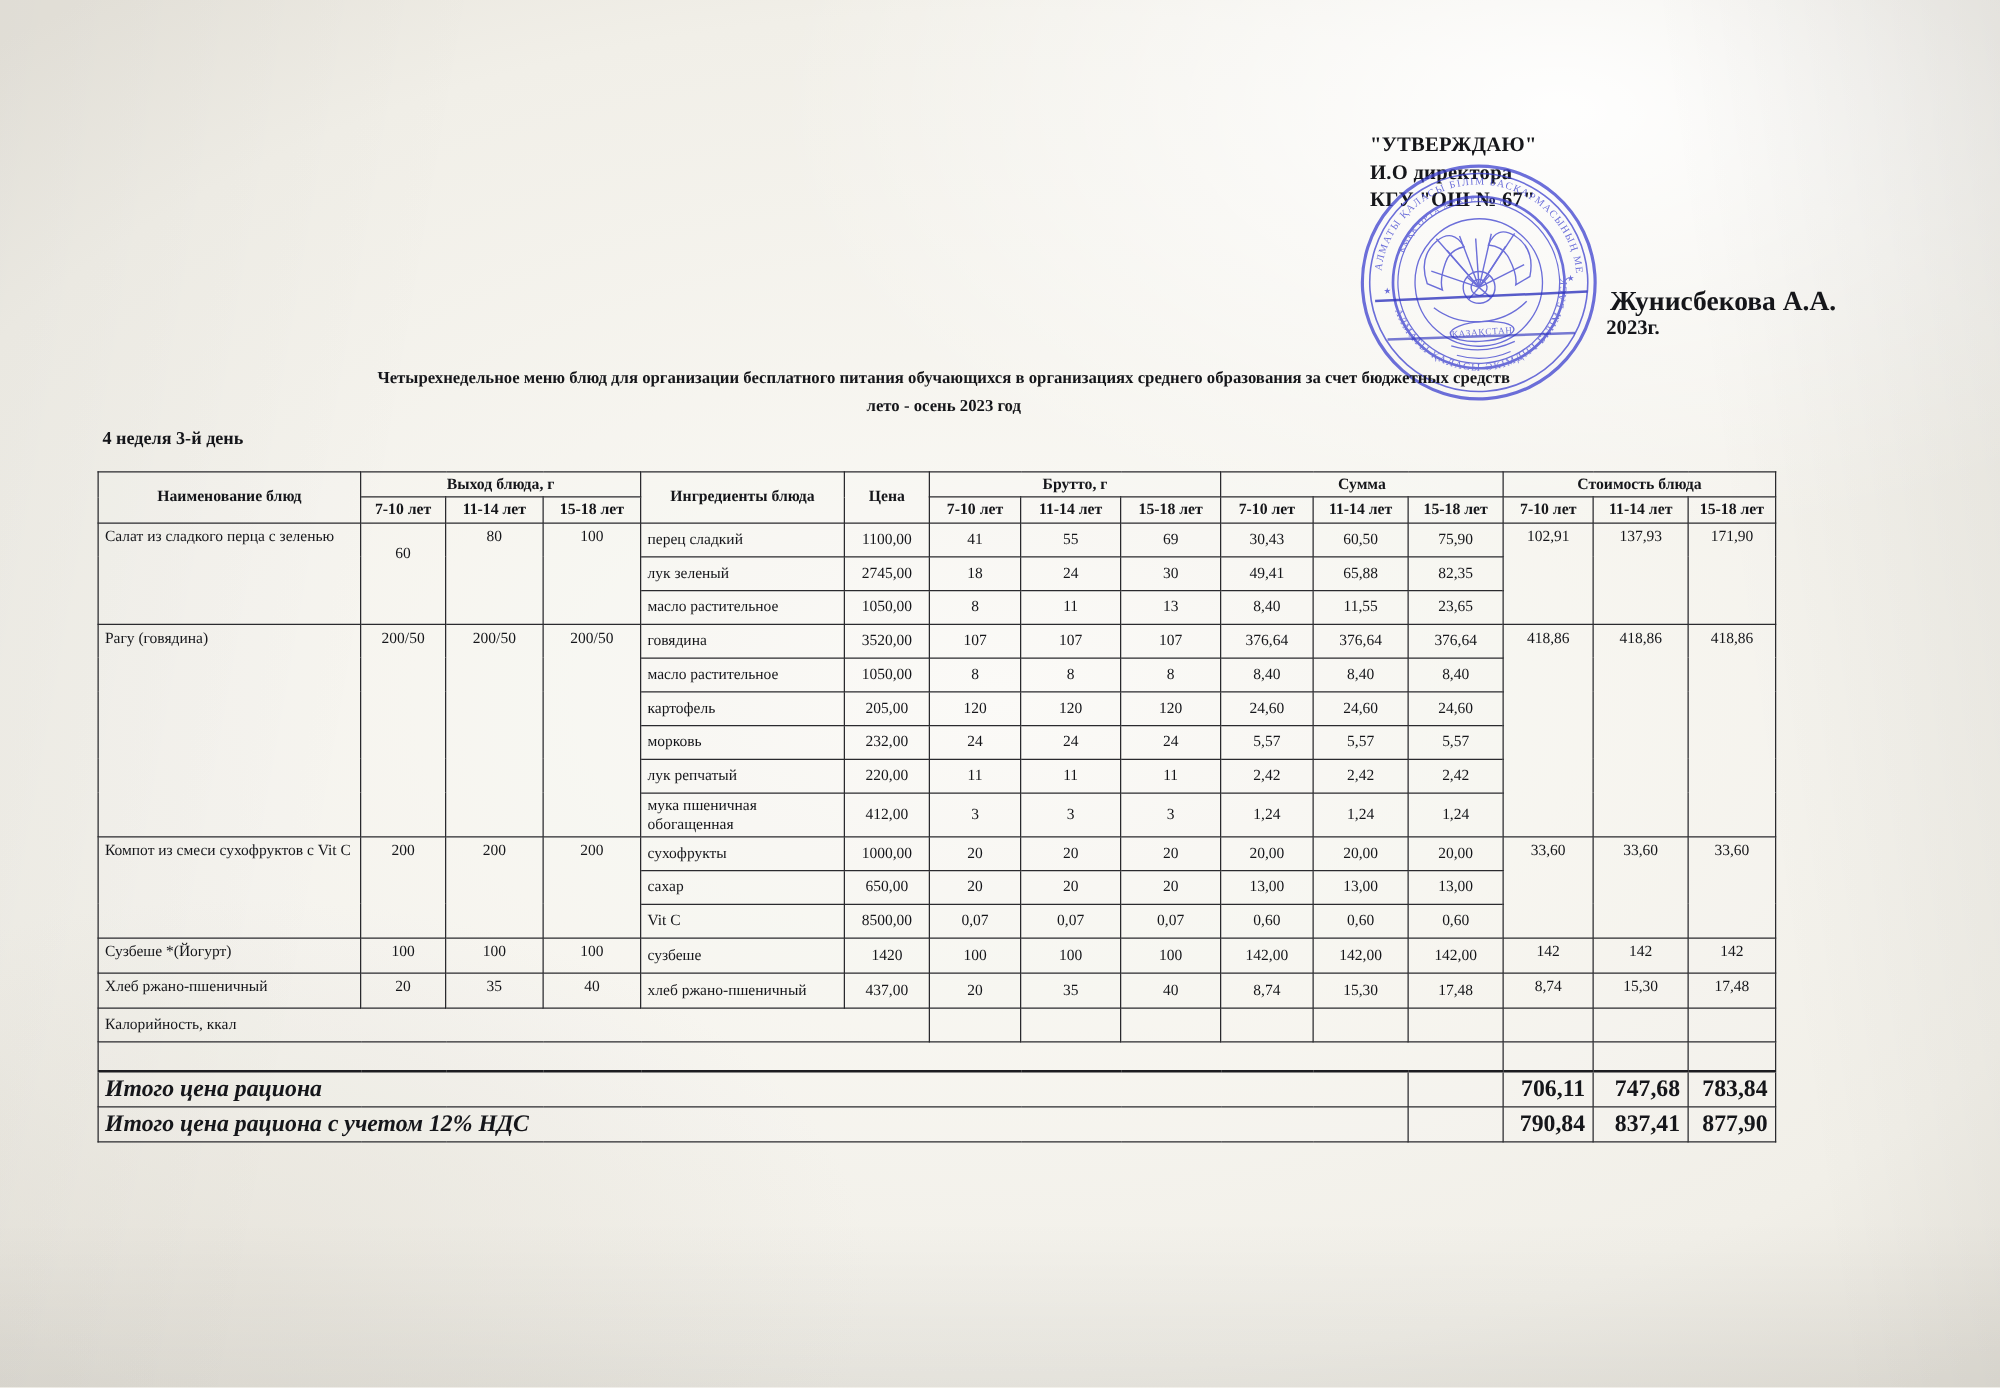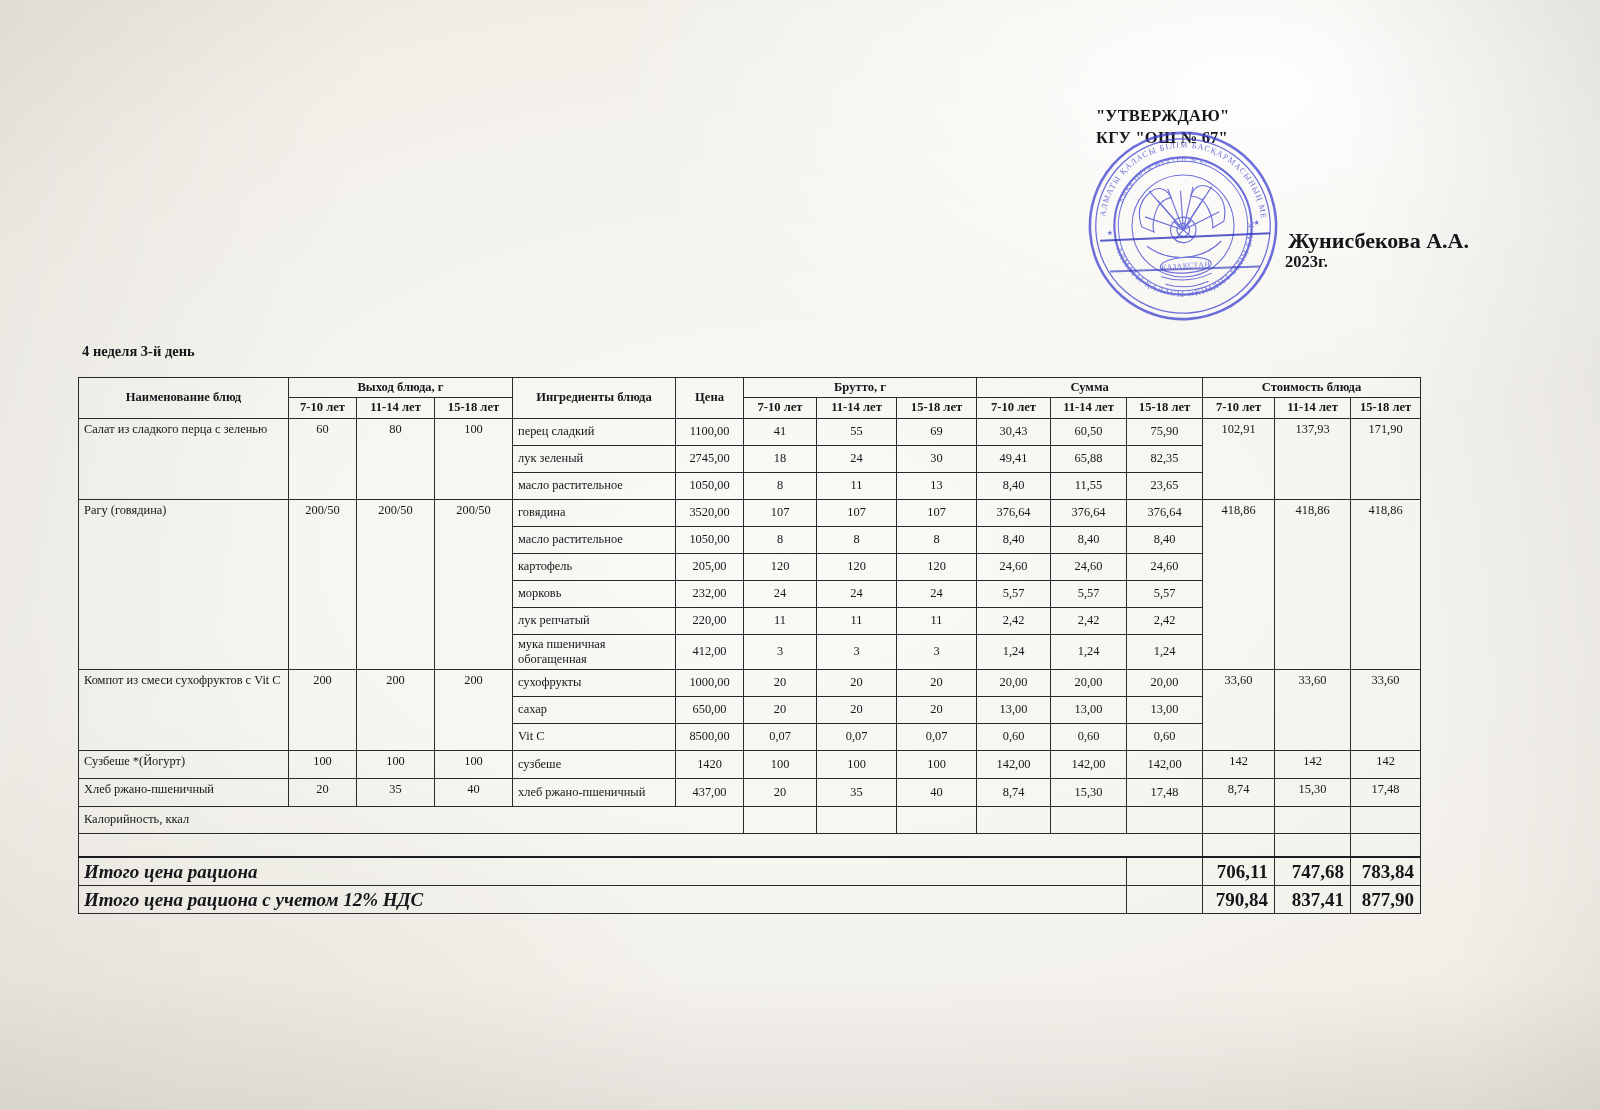--- a/index.html
+++ b/index.html
@@ -100,20 +100,21 @@
 </style>
 </head>
 <body>
 
 <div class="paper"></div>
 
 <div class="sheet">
 
   <div class="approval">
     <div>"УТВЕРЖДАЮ"</div>
+    <div>И.О директора</div>
     <div>КГУ "ОШ № 67"</div>
   </div>
 
   <div class="stamp">
     <svg viewBox="0 0 200 200" aria-hidden="true">
       <defs>
         <path id="arcTop" d="M100,100 m-80,0 a80,80 0 1,1 160,0" fill="none"></path>
         <path id="arcBot" d="M100,100 m-72,0 a72,72 0 1,0 144,0" fill="none"></path>
         <path id="arcTop2" d="M100,100 m-66,0 a66,66 0 1,1 132,0" fill="none"></path>
       </defs>
@@ -161,20 +162,24 @@
       <text x="22" y="104" font-size="7" fill="currentColor">★</text>
       <text x="172" y="104" font-size="7" fill="currentColor">★</text>
     </svg>
   </div>
   <div class="sig-line"></div>
   <div class="sig-line2"></div>
 
   <div class="sign-name">Жунисбекова А.А.</div>
   <div class="sign-year">2023г.</div>
 
+  <div class="doc-title">
+    <span>Четырехнедельное меню блюд для организации бесплатного питания обучающихся в организациях среднего образования за счет бюджетных средств</span><br>
+    <span>лето - осень 2023 год</span>
+  </div>
 
   <div class="week-label">4 неделя 3-й день</div>
 
   <div class="tbl-wrap">
     <table>
       <colgroup>
         <col style="width:210px">
           <col style="width:68px">
           <col style="width:78px">
           <col style="width:78px">
@@ -211,21 +216,21 @@
           <th>11-14 лет</th>
           <th>15-18 лет</th>
           <th>7-10 лет</th>
           <th>11-14 лет</th>
           <th>15-18 лет</th>
         </tr>
       </thead>
       <tbody id="menu-body">
           <tr class="r">
             <td class="nm" rowspan="3">Салат из сладкого перца с зеленью</td>
-            <td rowspan="3" style="vertical-align: top; padding-top: 3px;">60</td>
+            <td rowspan="3" style="vertical-align: top; padding-top: 16px;">60</td>
             <td rowspan="3" style="vertical-align: top; padding-top: 3px;">80</td>
             <td rowspan="3" style="vertical-align: top; padding-top: 3px;">100</td>
             <td class="l">перец сладкий</td>
             <td>1100,00</td>
             <td>41</td>
             <td>55</td>
             <td>69</td>
             <td>30,43</td>
             <td>60,50</td>
             <td>75,90</td>

